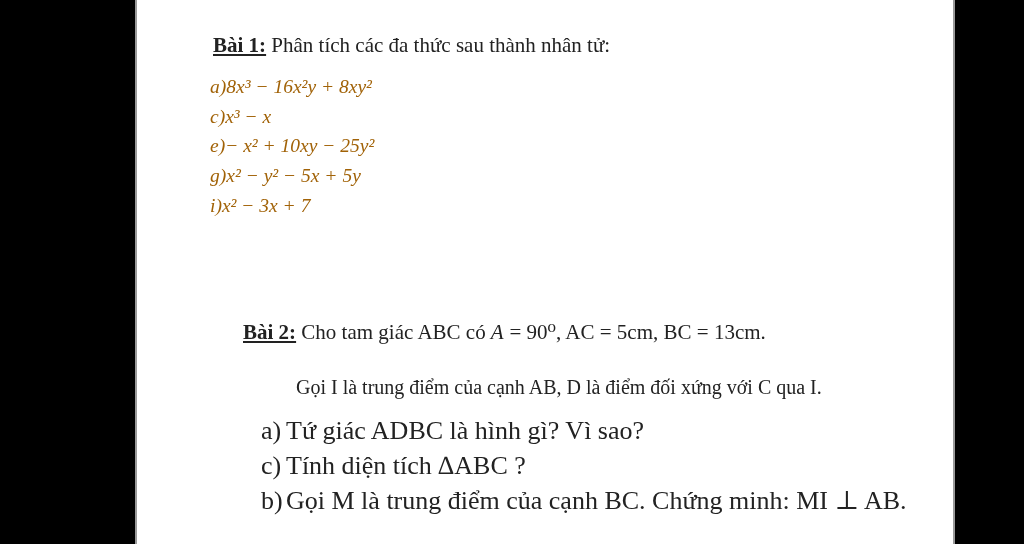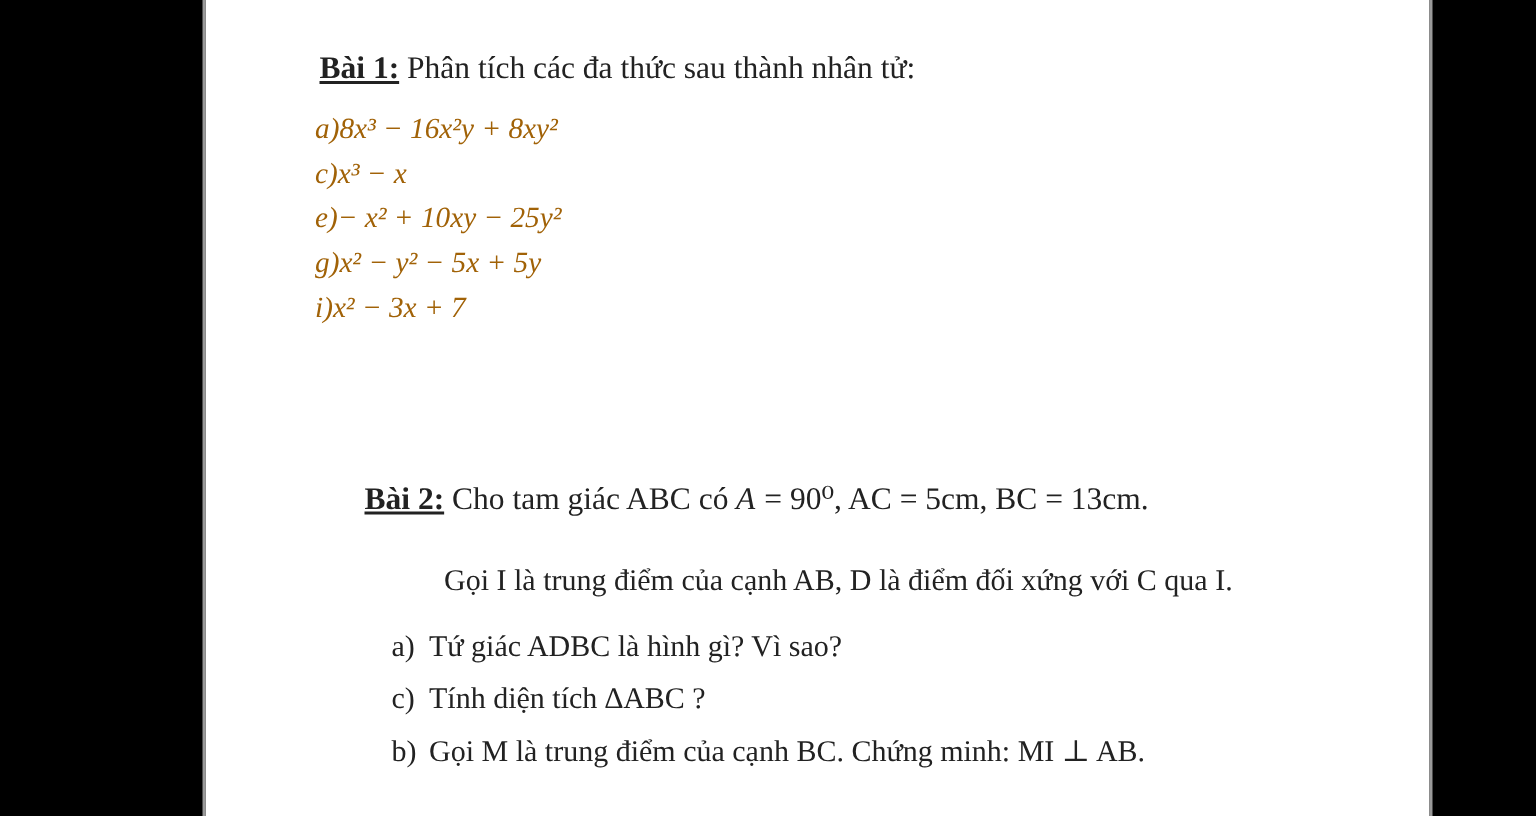--- a/index.html
+++ b/index.html
@@ -30,21 +30,21 @@
 
   .angle-var { font-style:italic; margin:0 6px 0 5px; }
 
   .ex2-desc {
     position:absolute; left:262px; top:376px;
     font-size:20px; white-space:nowrap;margin-left:34px;
   }
   .ex2-list { position:absolute; left:261px; top:414px; }
   .ex2-item {
     height:34.8px; line-height:34.8px;
-    font-size:20px; white-space:nowrap;
+    font-size:26px; white-space:nowrap;
   }
   .ex2-item .q-label { display:inline-block; width:25px; }
 </style>
 </head>
 <body>
 
 <div class="stage">
   <div class="bar bar-left"></div>
   <div class="bar bar-right"></div>
 

